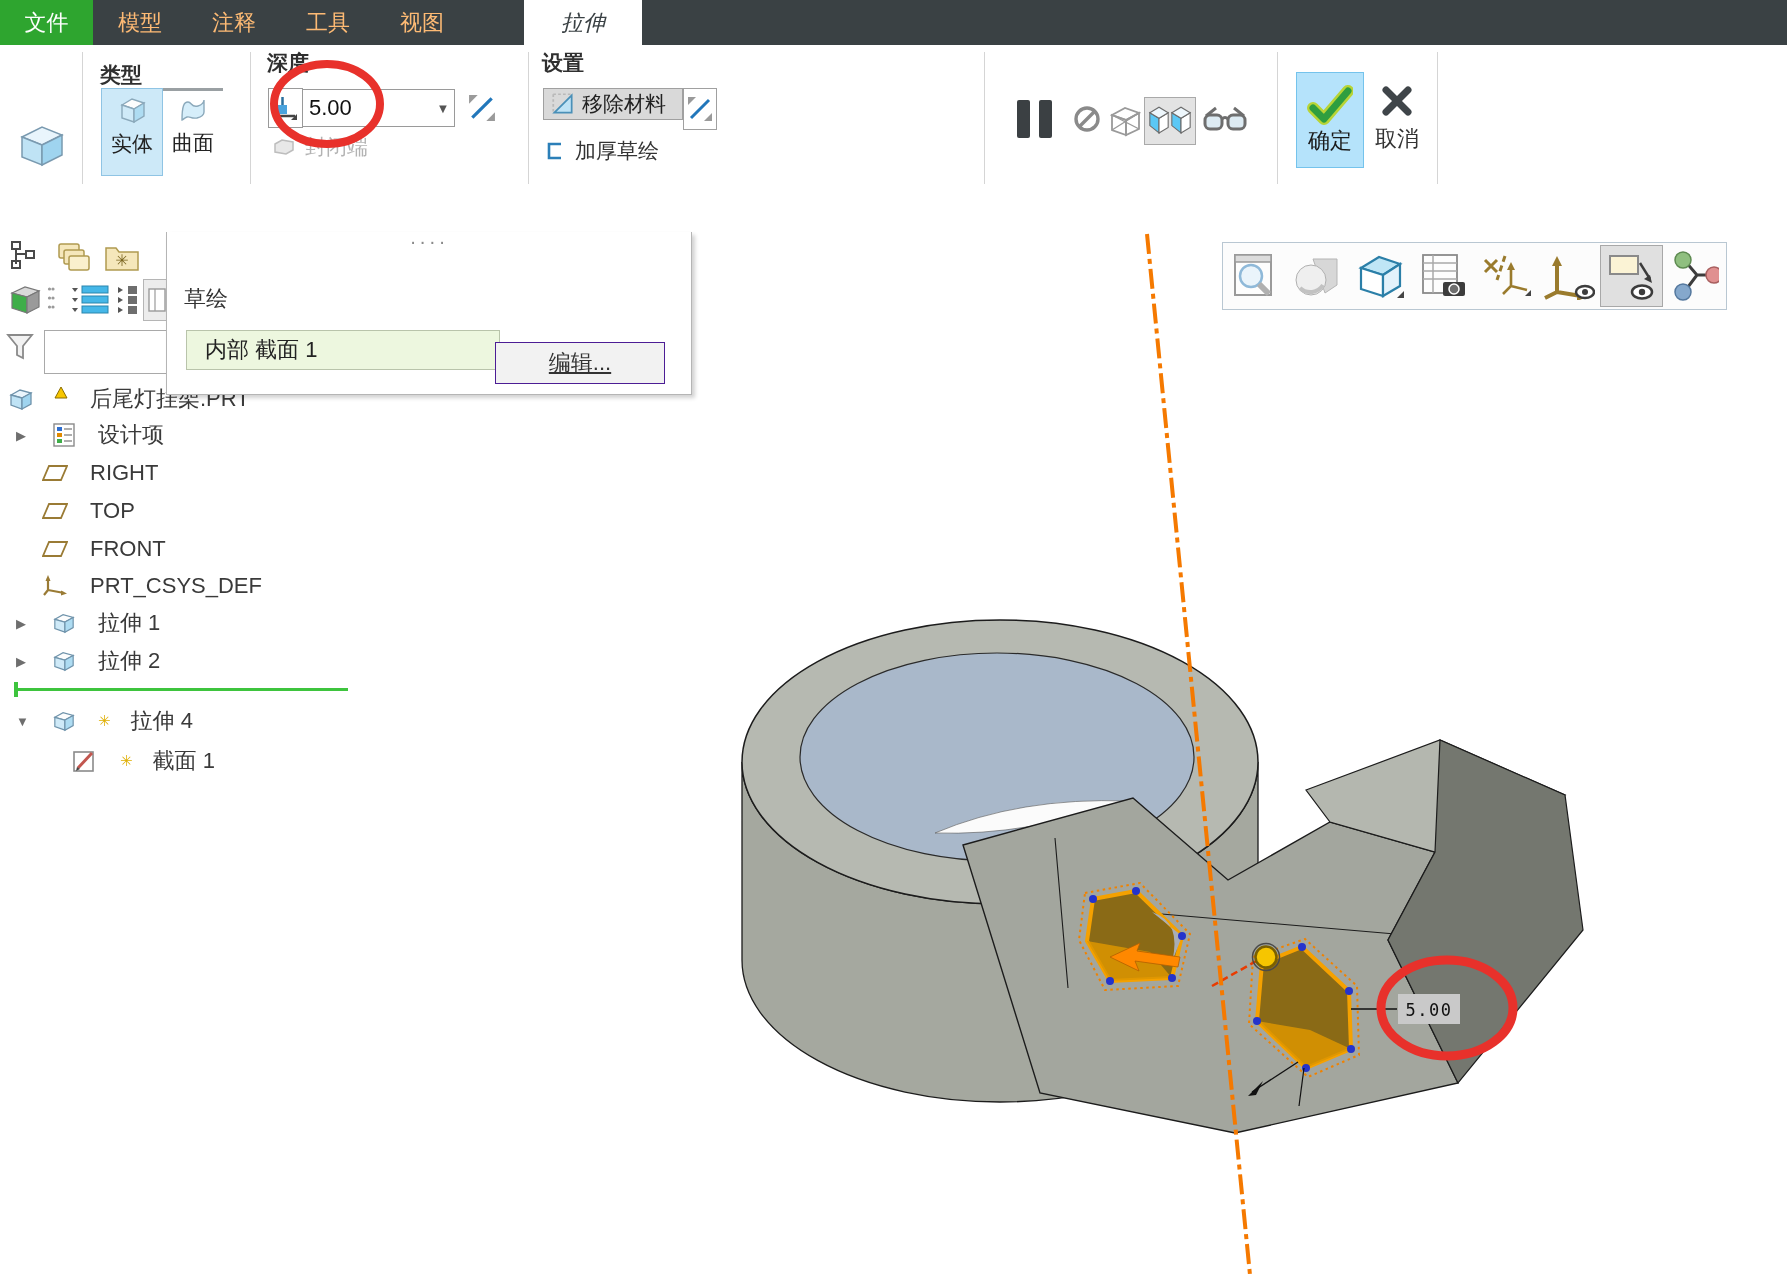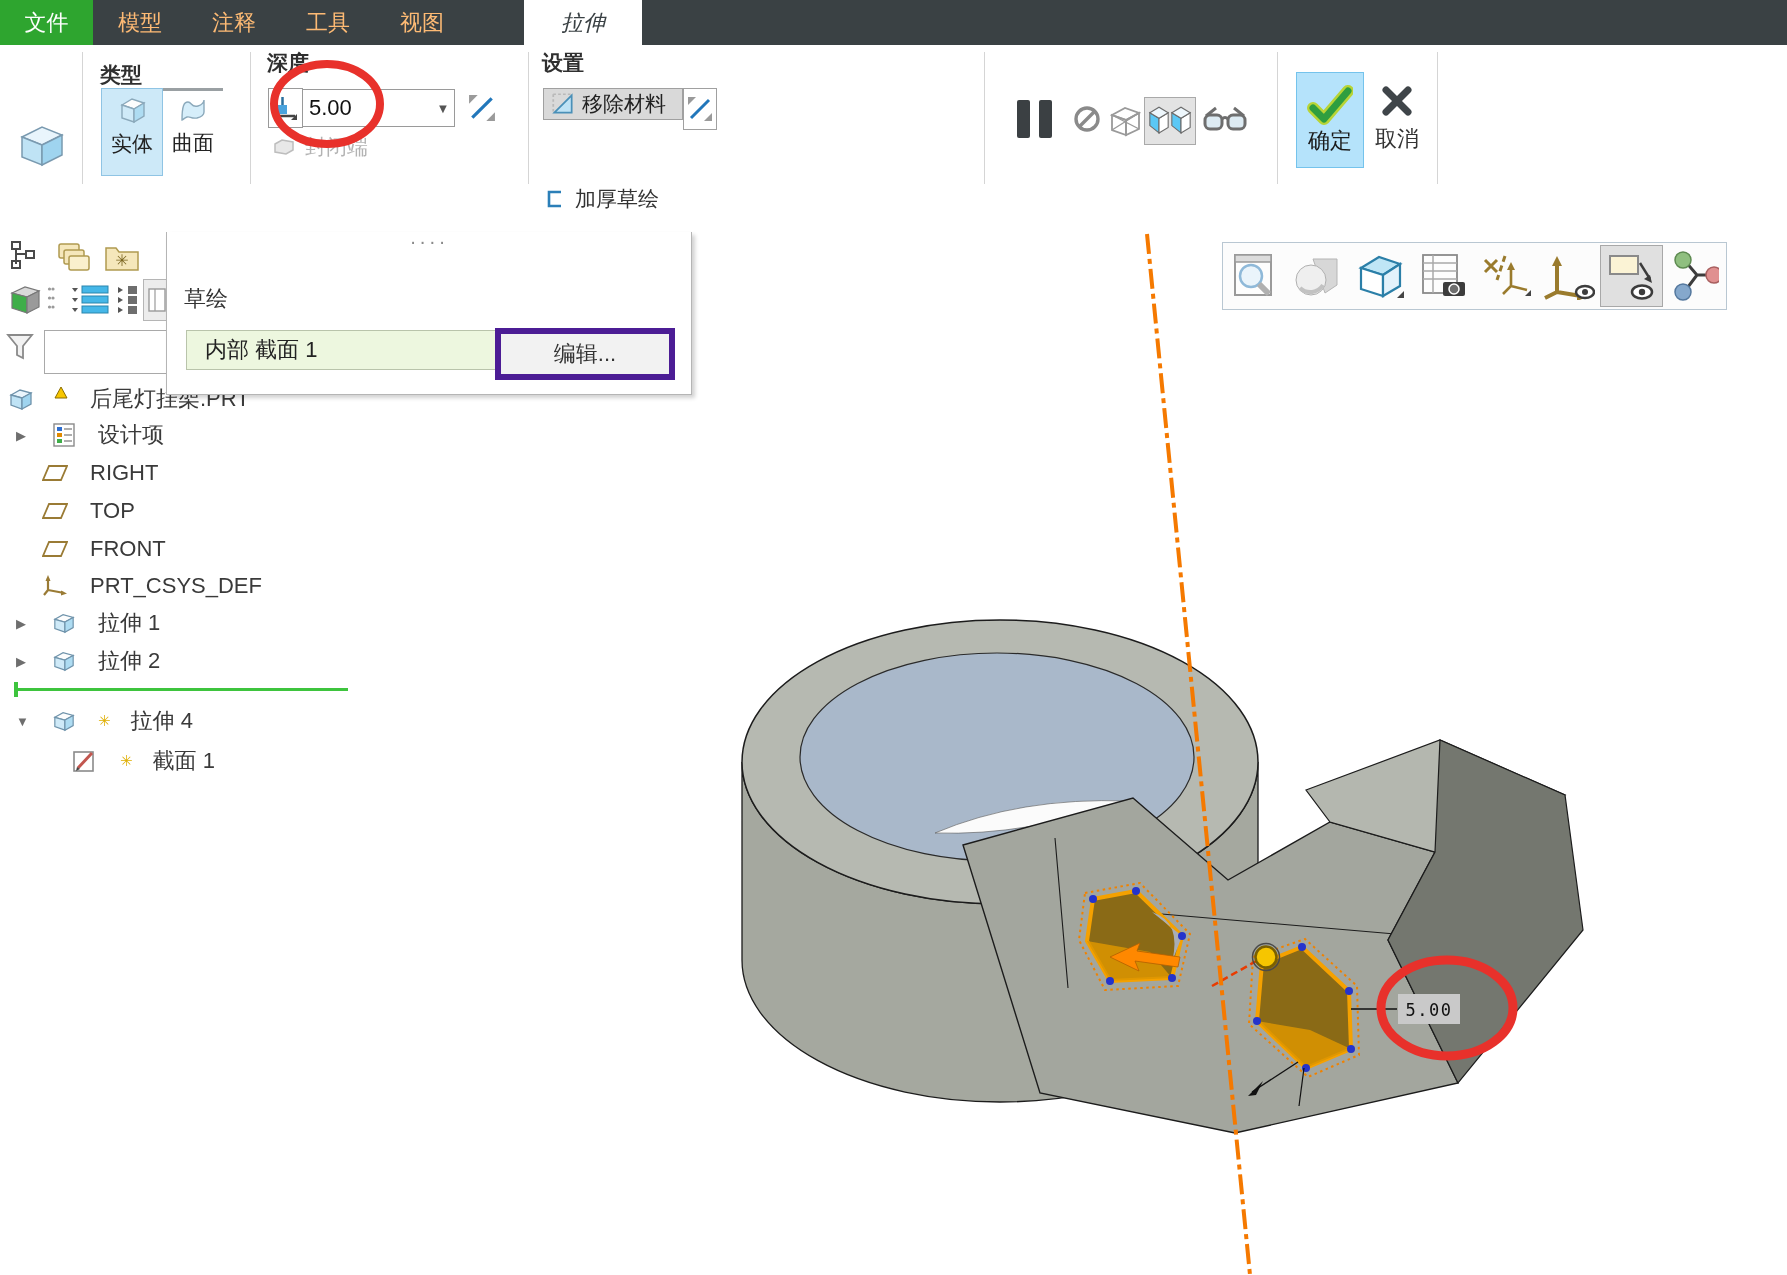--- a/index.html
+++ b/index.html
@@ -16,33 +16,33 @@
   .ribbon{left:0;top:45px;width:1787px;height:146px;background:#fff;z-index:10;}
   .vsep{position:absolute;top:7px;width:1px;height:132px;background:#d5d5d5;}
   .grouplabel{position:absolute;font-size:21px;font-weight:bold;color:#2f2f2f;}
   .typebtn{position:absolute;width:60px;height:86px;display:flex;flex-direction:column;align-items:center;justify-content:flex-start;font-size:21px;color:#222;}
   .typebtn.sel{background:#cde9f8;border:1px solid #8fc4e4;}
   .depth-input{position:absolute;left:302px;top:44px;width:128px;height:36px;border:1px solid #9a9a9a;font-size:22px;padding:0 6px;font-family:"Liberation Sans",sans-serif;color:#111;}
   .smallbtn{position:absolute;display:flex;align-items:center;justify-content:center;}
   .disabled-row{position:absolute;color:#b3b3b3;font-size:21px;}
   .rm-btn{position:absolute;left:543px;top:43px;width:140px;height:32px;background:#d9d9d9;border:1px solid #a0a0a0;display:flex;align-items:center;font-size:21px;color:#222;padding-left:6px;box-sizing:border-box;}
   .rm-flip{position:absolute;left:683px;top:43px;width:34px;height:42px;background:#fff;border:1px solid #a0a0a0;box-sizing:border-box;display:flex;align-items:center;justify-content:center;}
-  .thicken{position:absolute;left:543px;top:92px;display:flex;align-items:center;font-size:21px;color:#333;gap:8px;margin-top:48px;}
+  .thicken{position:absolute;left:543px;top:92px;display:flex;align-items:center;font-size:21px;color:#333;gap:8px;}
   .okbtn{position:absolute;left:1296px;top:27px;width:66px;height:94px;background:#b5e3fb;border:1px solid #74c3ec;display:flex;flex-direction:column;align-items:center;justify-content:center;font-size:22px;color:#1a1a1a;}
   .cancelbtn{position:absolute;left:1364px;top:27px;width:66px;height:94px;display:flex;flex-direction:column;align-items:center;justify-content:center;font-size:22px;color:#333;}
   
   .dashstrip{left:0;top:191px;width:1787px;height:41px;background:#efefef;z-index:11;}
   .dashtab{position:absolute;top:0;height:41px;display:flex;align-items:center;justify-content:center;font-size:21px;color:#3c3c3c;background:#e4e4e4;border-right:1px solid #f9f9f9;border-left:1px solid #d2d2d2;box-sizing:border-box;}
   .dashtab.active{background:#ffffff;border-left:1px solid #cfcfcf;border-right:1px solid #cfcfcf;}
   
   .panel{left:166px;top:232px;width:524px;height:162px;background:#fff;border:1px solid #b5b5b5;border-top:none;box-shadow:3px 3px 4px rgba(0,0,0,.18);z-index:30;}
   .dragdots{position:absolute;left:0;top:2px;width:100%;text-align:center;color:#8a8a8a;font-size:20px;letter-spacing:3px;line-height:14px;}
   .sketchlabel{position:absolute;left:17px;top:52px;font-size:22px;color:#333;}
   .sketchfield{position:absolute;left:19px;top:98px;width:294px;height:38px;background:#edf7df;border:1px solid #b9c4ab;display:flex;align-items:center;padding-left:18px;font-size:22px;color:#222;}
-  .editbtn{position:absolute;left:328px;top:96px;width:168px;height:40px;background:#f2f2f2;border:6px solid #4c1d95;display:flex;align-items:center;justify-content:center;font-size:22px;color:#333;}
+  .editbtn{position:absolute;left:328px;top:110px;width:168px;height:40px;background:#f2f2f2;border:1px solid #4c1d95;display:flex;align-items:center;justify-content:center;font-size:22px;color:#333;text-decoration:underline;}
   
   .treeicon-row{z-index:5;}
   .treerow{position:absolute;display:flex;align-items:center;font-size:22px;color:#3a3a3a;height:30px;gap:22px;z-index:5;white-space:nowrap;}
   .arrow{color:#6e6e6e;font-size:13px;width:14px;display:inline-block;}
   .asterisk{color:#dfae00;font-size:15px;font-weight:bold;margin-right:-2px;}
   .greenline{position:absolute;left:14px;top:688px;width:334px;height:3px;background:#3ec43e;z-index:5;}
   .greenline::before{content:"";position:absolute;left:0;top:-6px;width:4px;height:15px;background:#3ec43e;}
   .filterinput{position:absolute;left:44px;top:330px;width:118px;height:40px;border:1px solid #a9a9a9;z-index:4;font-size:20px;}
   
   .viewbar{left:1222px;top:242px;width:505px;height:68px;background:#fcfcfc;border:1px solid #b9c7d2;z-index:20;display:flex;align-items:center;box-sizing:border-box;}

